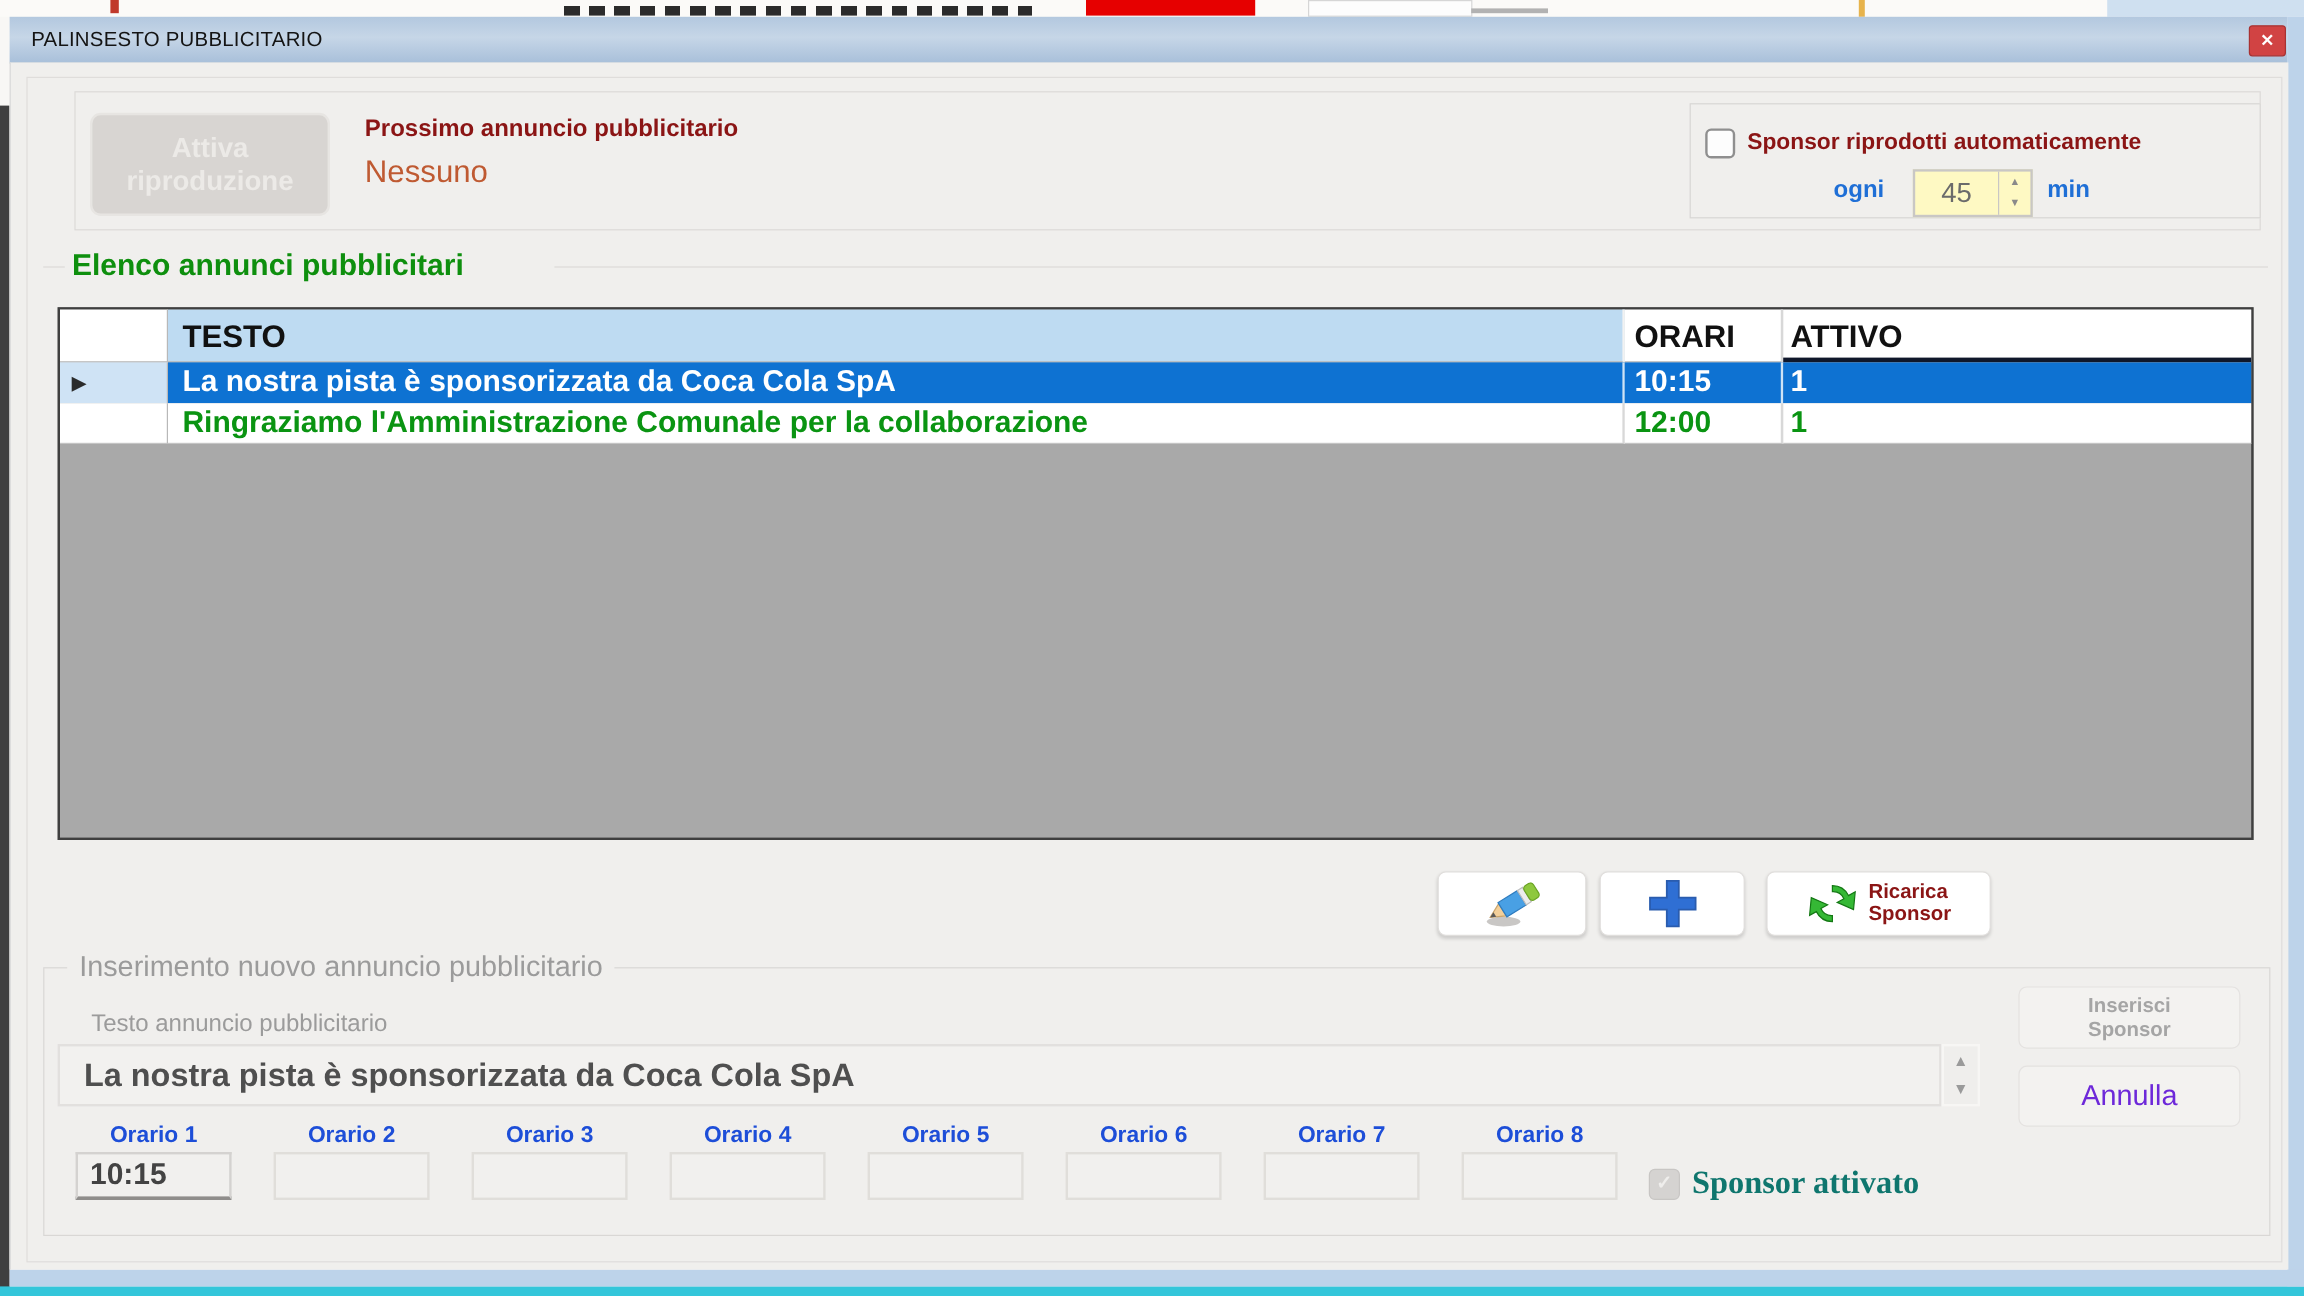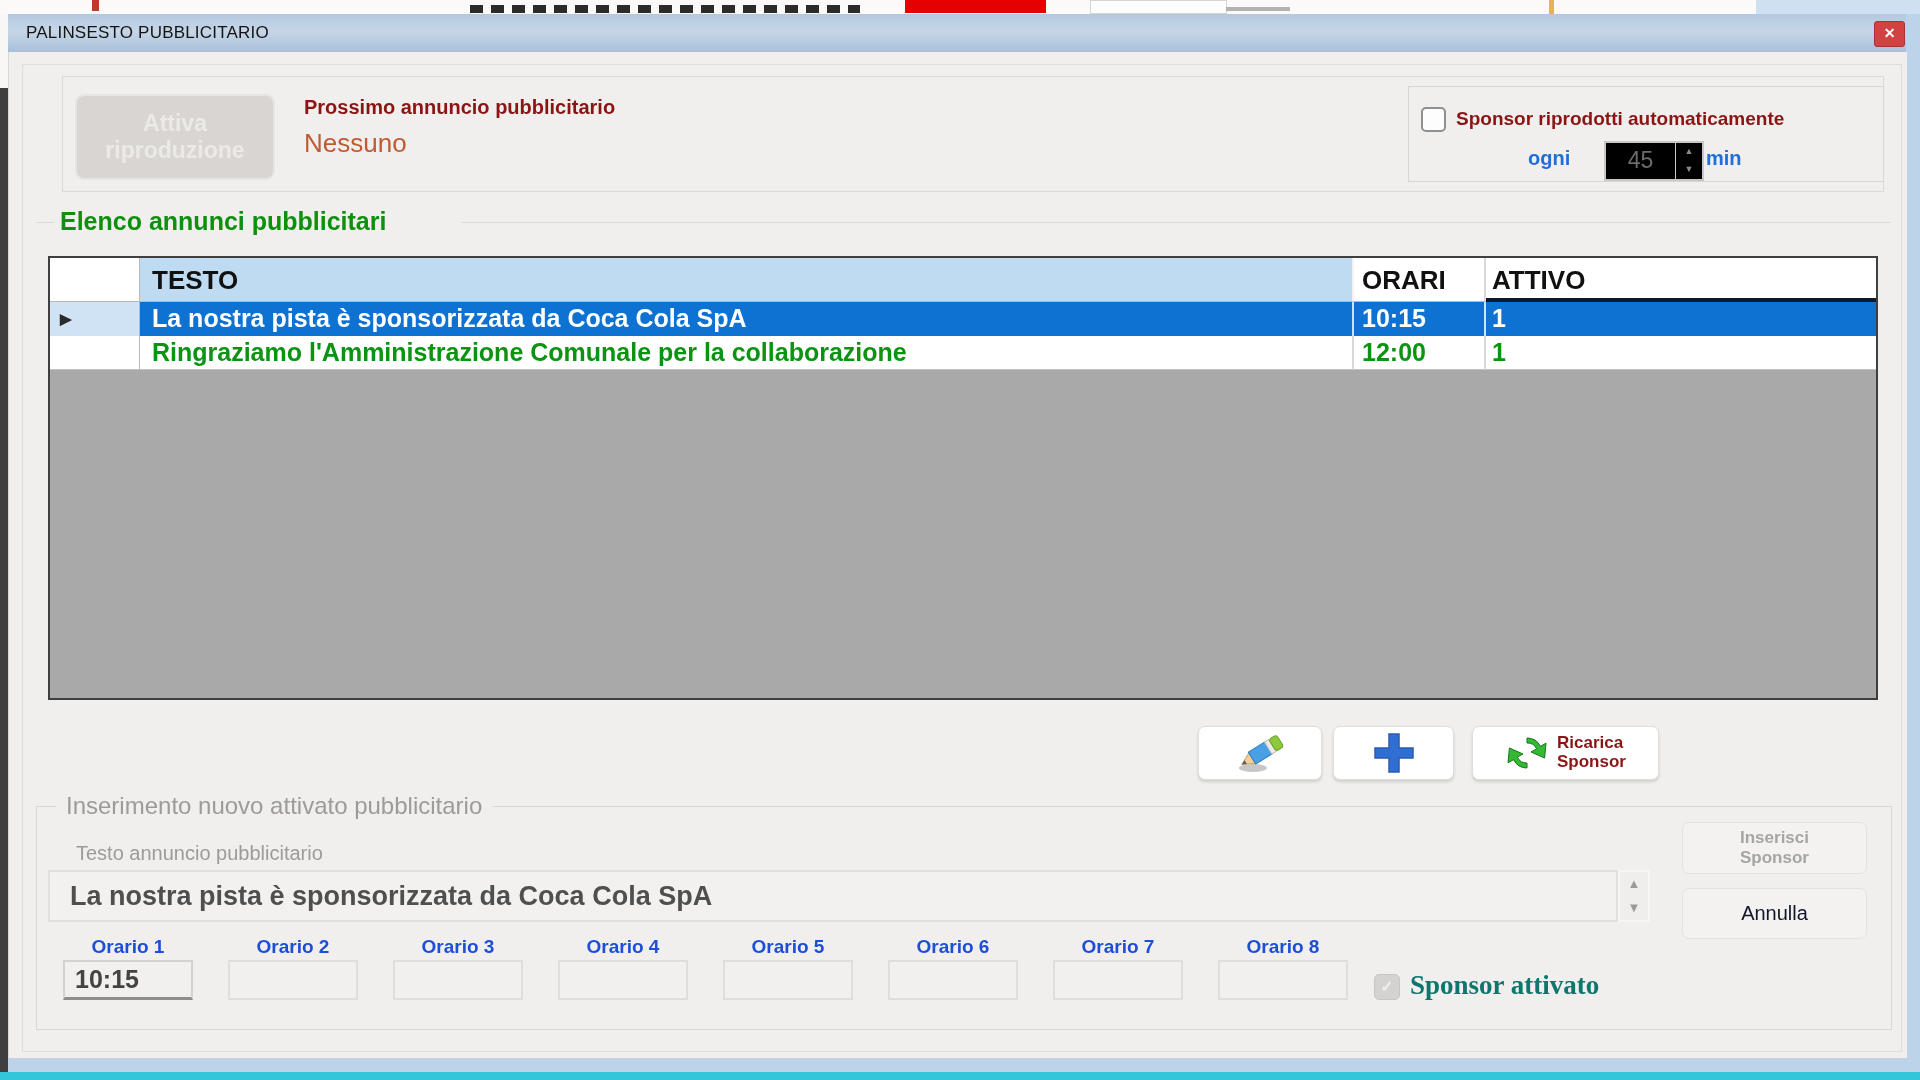--- a/index.html
+++ b/index.html
@@ -37,21 +37,21 @@
   .activate-btn{left:75px;top:94px;width:196px;height:82px;background:#d8d5d2;border:2px solid #e7e5e2;
     border-radius:9px;color:#eceae7;font-size:23px;font-weight:bold;text-align:center;
     display:flex;align-items:center;justify-content:center;line-height:1.18;}
   .next-label{left:304px;top:96px;font-size:20px;font-weight:bold;color:#8b1515;}
   .next-value{left:304px;top:128px;font-size:26px;color:#bf5a32;}
 
   .auto-panel{left:1408px;top:86px;width:474px;height:94px;border:1px solid #d8d6d4;background:#f0efed;}
   .auto-checkbox{left:1421px;top:107px;width:21px;height:21px;background:#fdfdfd;border:2px solid #8f8f8f;border-radius:5px;}
   .auto-label{left:1456px;top:108px;font-size:19px;font-weight:bold;color:#8b1515;}
   .every-label{left:1528px;top:147px;font-size:20px;font-weight:bold;color:#1f6fd6;}
-  .spin45{left:1594px;top:141px;width:96px;height:36px;background:#000000;border:2px solid #c9c7c5;display:flex;margin-left:10px;}
+  .spin45{left:1594px;top:141px;width:96px;height:36px;background:#fef9c3;border:2px solid #c9c7c5;display:flex;}
   .spin45-value{flex:1;font-size:23px;color:#6b6b6b;text-align:center;line-height:34px;}
   .spin45-arrows{width:26px;border-left:1px solid #c9c7c5;display:flex;flex-direction:column;}
   .spin45-arrows div{flex:1;font-size:9px;color:#8a8a8a;text-align:center;line-height:17px;}
   .min-label{left:1706px;top:147px;font-size:20px;font-weight:bold;color:#1f6fd6;}
 
   
   .elenco-title{left:60px;top:207px;font-size:25px;font-weight:bold;color:#0e8f0e;}
   .elenco-line-l{left:36px;top:222px;width:18px;height:1px;background:#dcdad8;}
   .elenco-line-r{left:462px;top:222px;width:1428px;height:1px;background:#dcdad8;}
 
@@ -96,21 +96,21 @@
   .orario-label{top:936px;width:130px;text-align:center;font-size:19px;font-weight:600;color:#1d4ed8;}
   .orario-field{top:960px;width:130px;height:40px;background:#f1f0ee;border:2px solid #e0deda;box-sizing:border-box;}
   .orario-filled{border:2px solid #d4d2d0;border-bottom:3px solid #8f8d8b;font-size:25px;font-weight:bold;
     color:#434343;line-height:34px;padding-left:10px;}
   .sa-checkbox{left:1374px;top:974px;width:24px;height:24px;background:#d5d3d1;border:1px solid #c8c6c4;
     border-radius:5px;color:#efeeec;font-size:16px;font-weight:bold;text-align:center;line-height:23px;}
   .sa-label{left:1410px;top:970px;font-family:"Liberation Serif",serif;font-size:27px;font-weight:600;color:#0f766e;}
   .side-btn{left:1682px;width:183px;background:#f3f2f0;border:1px solid #e4e2e0;border-radius:7px;
     display:flex;align-items:center;justify-content:center;text-align:center;}
   .insert-btn{top:822px;height:50px;font-size:17px;font-weight:bold;color:#a5a5a5;line-height:1.18;}
-  .cancel-btn{top:888px;height:49px;font-size:20px;color:#0f172a;}
+  .cancel-btn{top:888px;height:49px;font-size:24px;color:#6d28d9;}
 
   .preline{white-space:pre-line;}
 </style>
 </head>
 <body>
 
 <div id="screen">
 
   <div class="abs bg-strip"></div>
   <div class="abs bg-red-tick"></div>
@@ -199,21 +199,21 @@
       <g fill="#35b835" stroke="#147814" stroke-width="1">
         <path d="M22 7 a15 15 0 0 1 13.4 8.3 L41 12.2 39.6 27 26 21 31.6 17.9 A10 10 0 0 0 22 12 Z"></path>
         <path d="M22 7 a15 15 0 0 1 13.4 8.3 L41 12.2 39.6 27 26 21 31.6 17.9 A10 10 0 0 0 22 12 Z" transform="rotate(180 22 22)"></path>
       </g>
     </svg>
     <div class="reload-label preline">Ricarica
 Sponsor</div>
   </div>
 
   <div class="abs ins-box"></div>
-  <div class="abs ins-title">Inserimento nuovo attivato pubblicitario</div>
+  <div class="abs ins-title">Inserimento nuovo annuncio pubblicitario</div>
   <div class="abs testo-label">Testo annuncio pubblicitario</div>
   <div class="abs testo-input">La nostra pista è sponsorizzata da Coca Cola SpA</div>
   <div class="abs testo-spin">
     <div>▲</div>
     <div>▼</div>
   </div>
 
   <div class="abs orario-label" style="left:63px">Orario 1</div>
   <div class="abs orario-label" style="left:228px">Orario 2</div>
   <div class="abs orario-label" style="left:393px">Orario 3</div>

